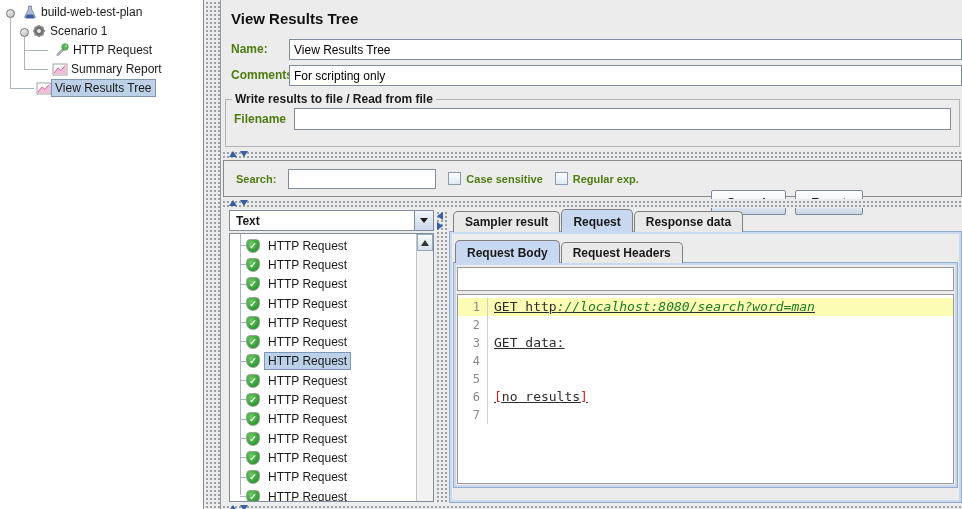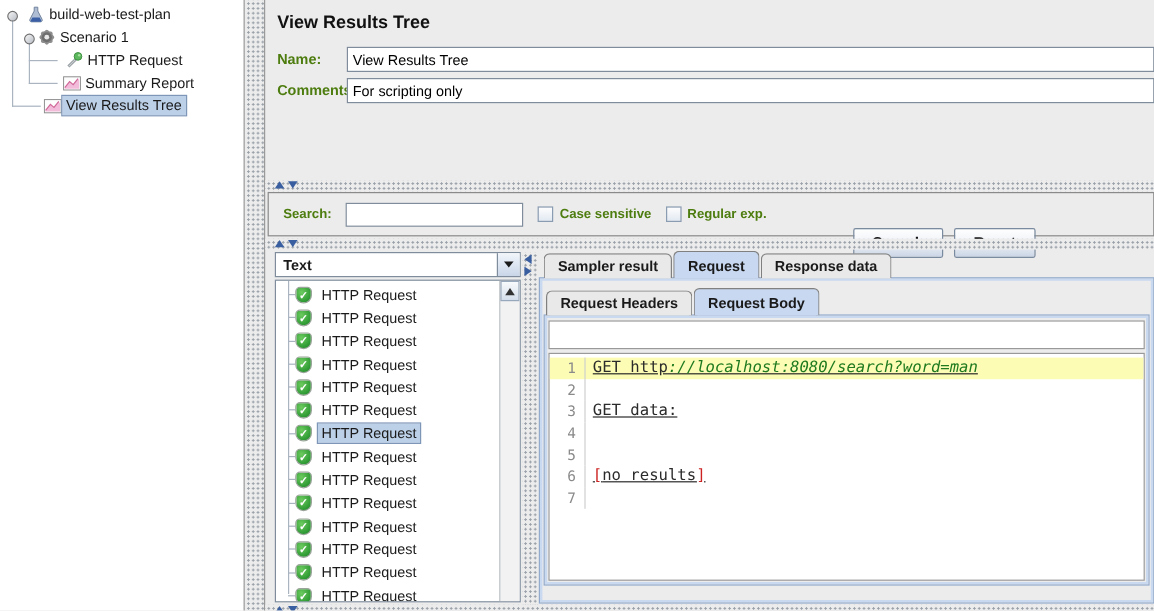--- a/index.html
+++ b/index.html
@@ -174,20 +174,27 @@
   <div class="main-panel">
 
     <div class="page-title">View Results Tree</div>
 
     <span class="flabel row-name-label">Name:</span>
     <input class="tfield row-name-field" value="View Results Tree" style="">
 
     <span class="flabel row-com-label">Comments:</span>
     <input class="tfield row-com-field" value="For scripting only" style="">
 
+    <fieldset class="fgroup">
+      <legend>Write results to file / Read from file</legend>
+      <div class="fgroup-row">
+        <span class="flabel">Filename</span>
+        <input class="tfield" value="" style="">
+      </div>
+    </fieldset>
 
     <div class="hdiv dotted hdiv1">
       <span class="hdiv-grips">
           <span class="tri up"></span>
           <span class="tri down"></span>
         </span>
     </div>
 
     <div class="search-panel">
       <span class="flabel">Search:</span>
@@ -294,22 +301,22 @@
     </div>
 
     <div class="tabs-pane">
       <div class="tabrow">
         <span class="tab">Sampler result</span>
         <span class="tab selected">Request</span>
         <span class="tab">Response data</span>
       </div>
       <div class="tab-content">
         <div class="tabrow subtabrow">
+          <span class="tab selected">Request Body</span>
           <span class="tab">Request Headers</span>
-          <span class="tab selected">Request Body</span>
         </div>
         <div class="subtab-content">
           <div class="white-strip"></div>
           <div class="editor">
             <div class="ed-line hl">
               <span class="gutter">1</span>
               <span class="code"><span>GET http</span><span class="tok-url">://localhost:8080/search?word=man</span></span>
             </div>
             <div class="ed-line">
               <span class="gutter">2</span>

